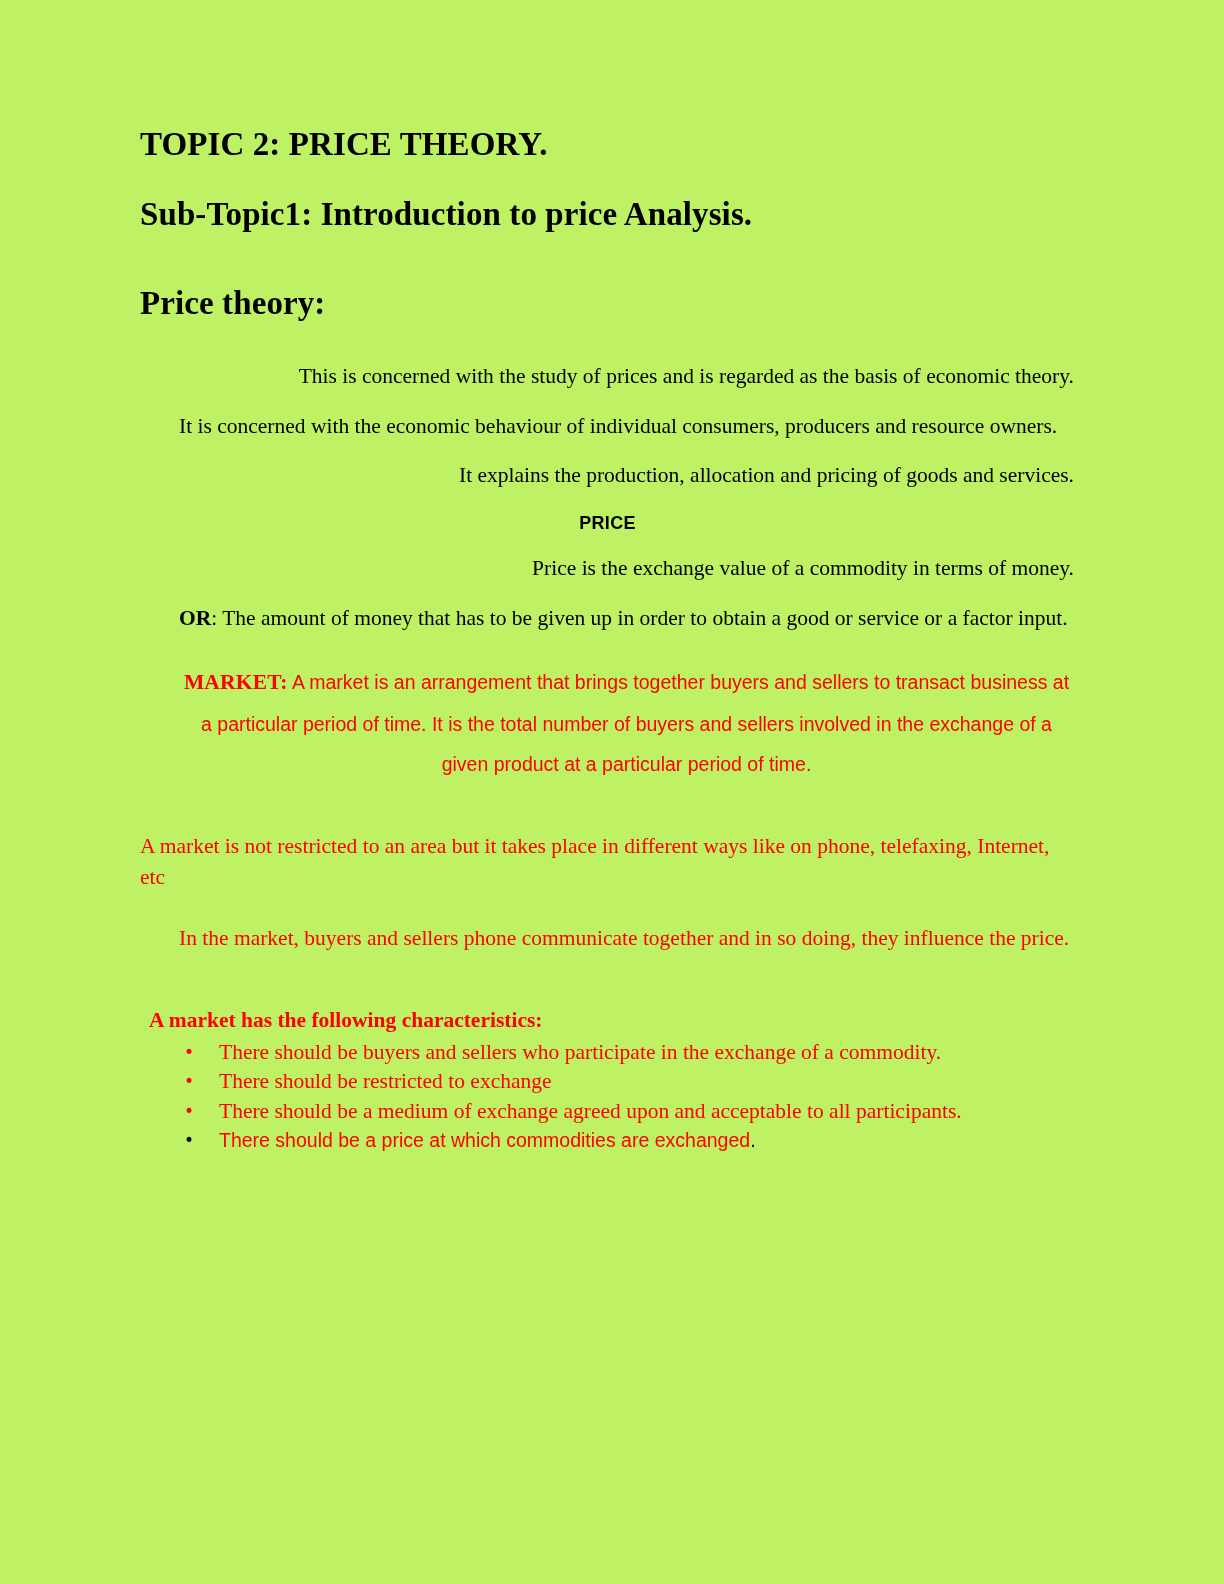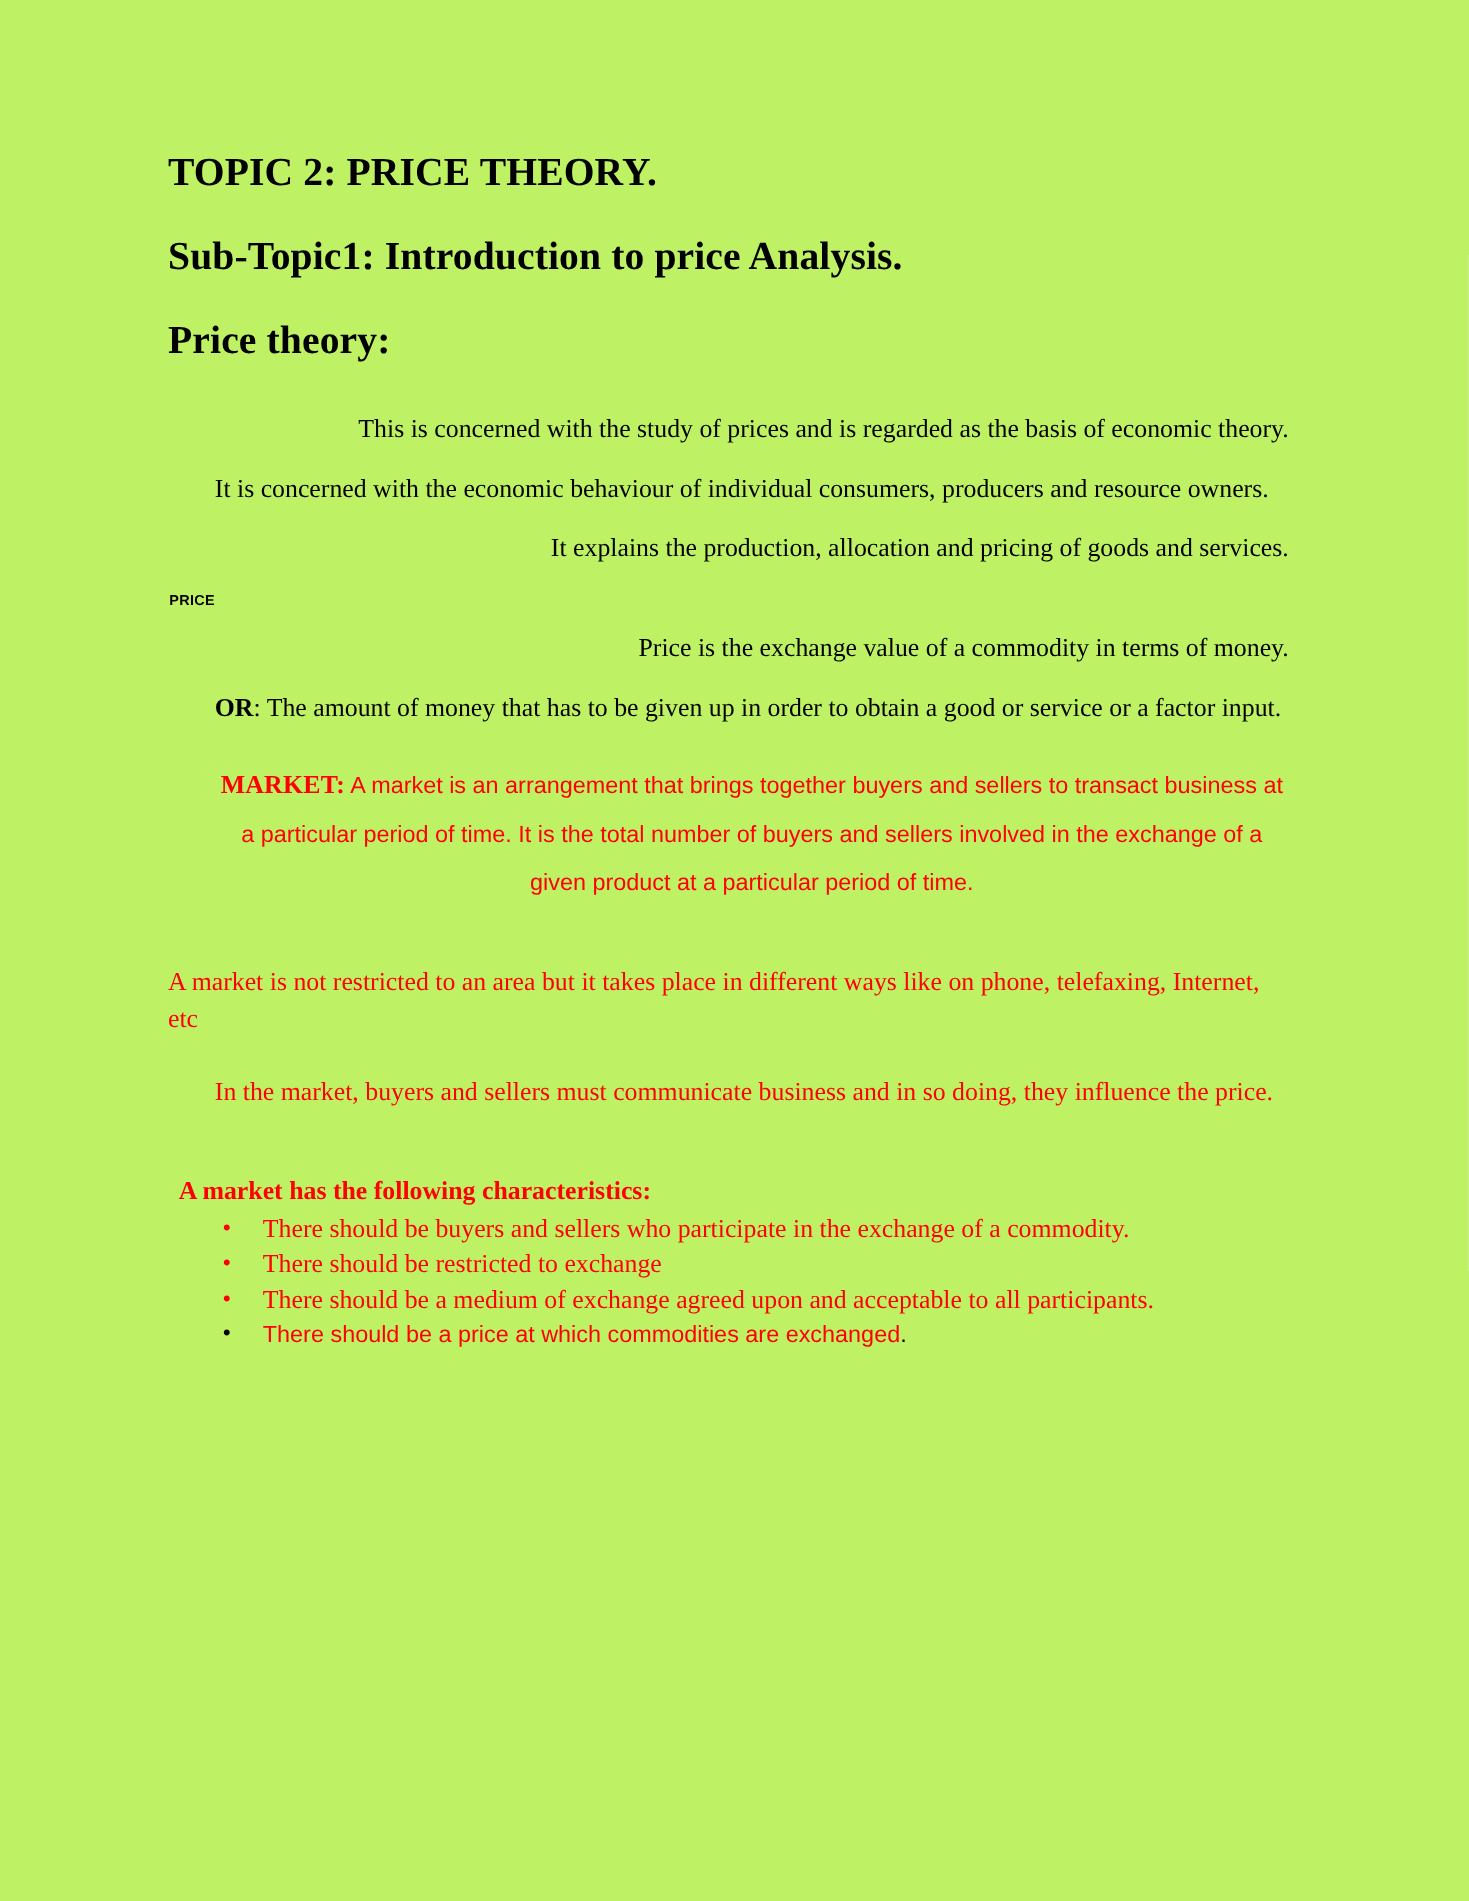--- a/index.html
+++ b/index.html
@@ -41,21 +41,21 @@
     line-height: 1.22;
     margin: 0 0 30px 0;
     letter-spacing: 0.1px;
     color: #000;
   }
   h2.doc-h {
     font-family: "Liberation Serif", "DejaVu Serif", serif;
     font-weight: bold;
     font-size: 33px;
     line-height: 1.22;
-    margin: 0 0 29px 0;
+    margin: 0 0 48px 0;
     letter-spacing: 0.1px;
     color: #000;
   }
   h3.doc-h {
     font-family: "Liberation Serif", "DejaVu Serif", serif;
     font-weight: bold;
     font-size: 33px;
     line-height: 1.22;
     margin: 0 0 33px 0;
     letter-spacing: 0.1px;
@@ -73,26 +73,27 @@
   }
   .para.justify {
     text-align: justify;
     padding-right: 2px;
   }
 
   
   .label-sans {
     font-family: "Liberation Sans", "DejaVu Sans", sans-serif;
     font-weight: bold;
-    font-size: 12px;
+    font-size: 18px;
     line-height: 1.5;
     letter-spacing: 0.3px;
     margin: 14px 0 11px 0;
     padding-left: 1px;
     color: #000;
+    text-align: center;
   }
 
   .market-para {
     font-family: "Liberation Sans", "DejaVu Sans", sans-serif;
     font-size: 19.5px;
     line-height: 2.04;
     margin: 22px 0 0 0;
     padding-left: 39px;
     padding-right: 0px;
     color: #FF0000;
@@ -189,21 +190,21 @@
     <p class="label-sans">PRICE</p>
 
     <p class="para">Price is the exchange value of a commodity in terms of money.</p>
 
     <p class="para justify"><strong>OR</strong><span>: The amount of money that has to be given up in order to obtain a good or service or a factor input.</span></p>
 
     <p class="market-para"><span class="market-lead">MARKET:</span><span> A market is an arrangement that brings together buyers and sellers to transact business at a particular period of time. It is the total number of buyers and sellers involved in the exchange of a given product at a particular period of time.</span></p>
 
     <p class="flush-para">A market is not restricted to an area but it takes place in different ways like on phone, telefaxing, Internet, etc</p>
 
-    <p class="indent-red-para">In the market, buyers and sellers must communicate business and in so doing, they influence the price.</p>
+    <p class="indent-red-para">In the market, buyers and sellers phone communicate together and in so doing, they influence the price.</p>
 
     <p class="char-heading">A market has the following characteristics:</p>
 
     <ul class="char-list">
       <li>
         <span class="bullet red-b">•</span>
         <span>There should be buyers and sellers who participate in the exchange of a commodity.</span>
       </li>
       <li>
         <span class="bullet red-b">•</span>

